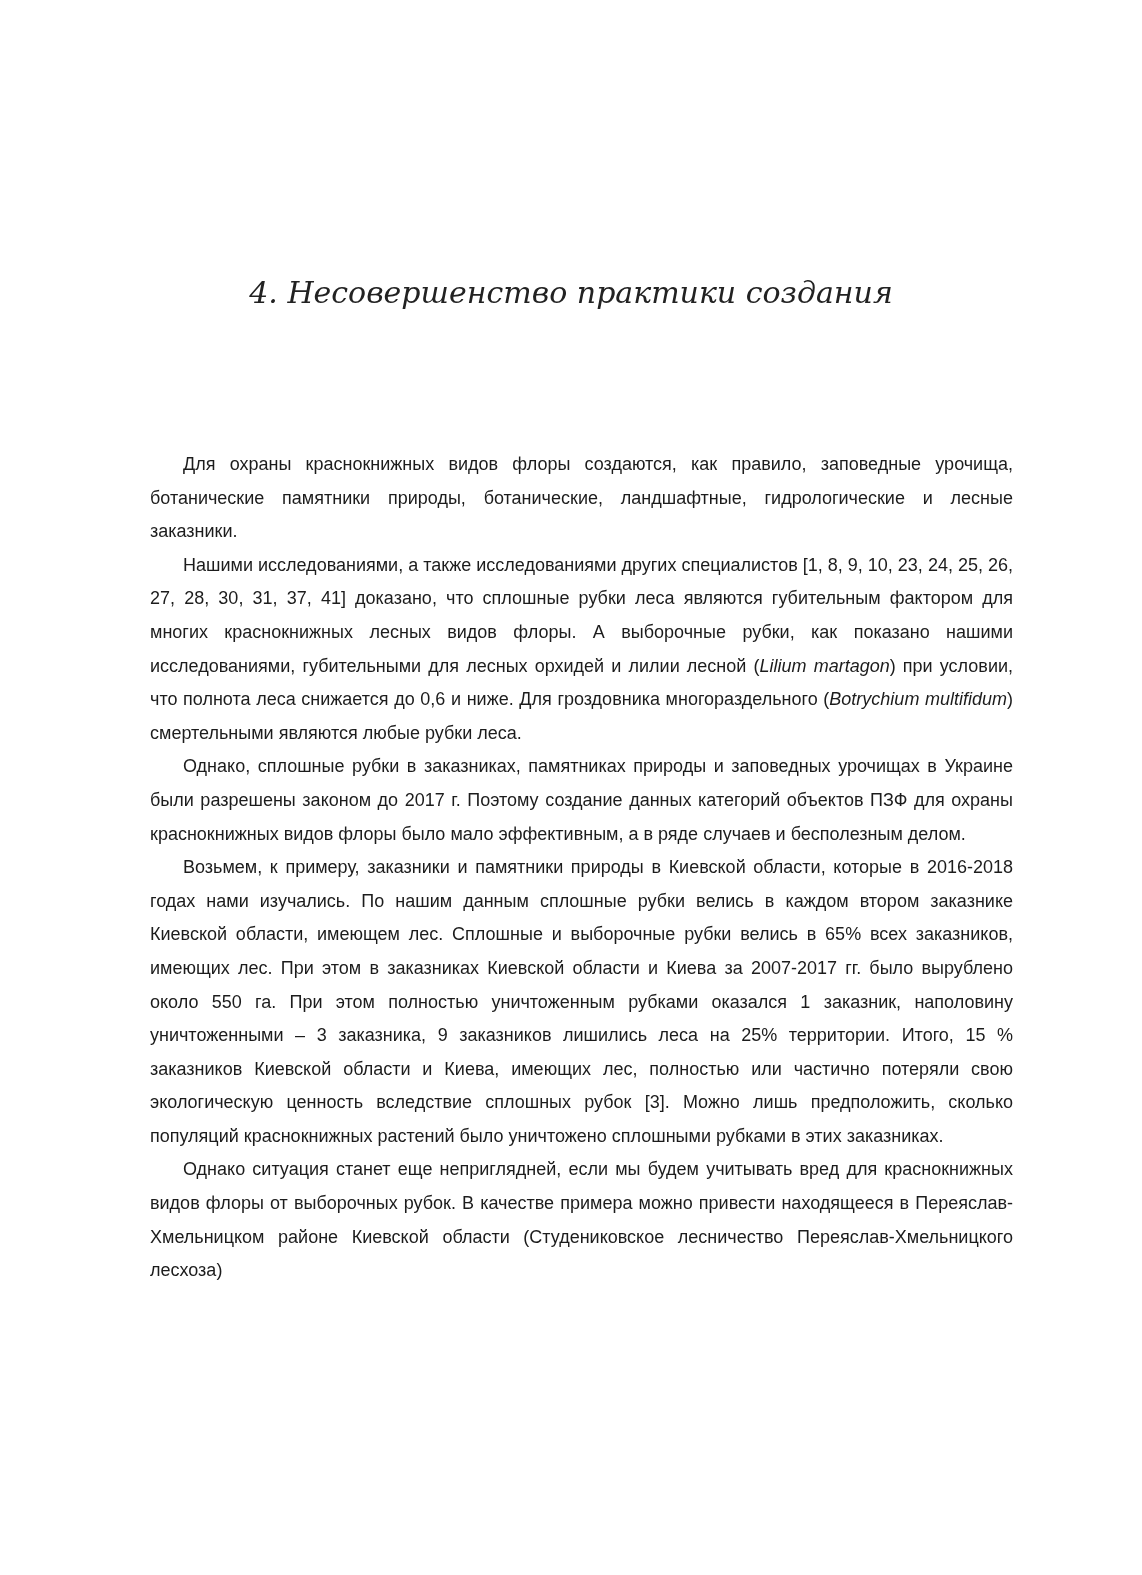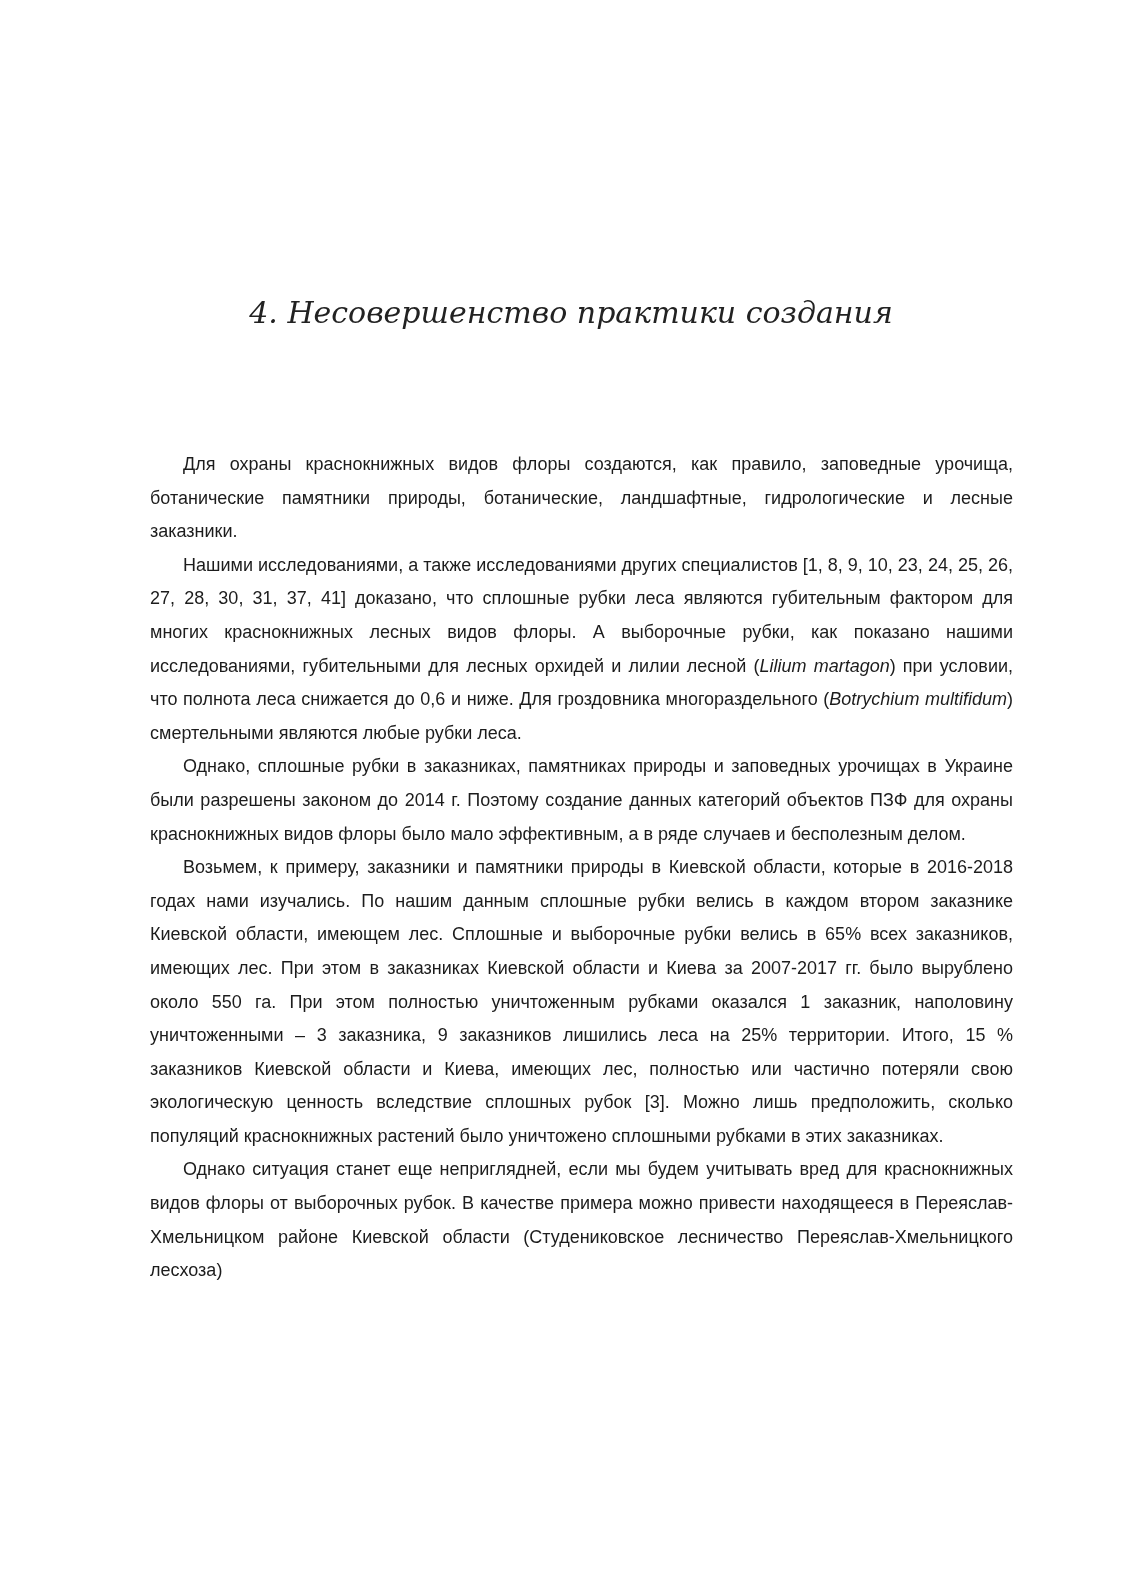--- a/index.html
+++ b/index.html
@@ -29,21 +29,20 @@
       font-family: "DejaVu Serif", serif;
       font-style: italic;
       font-size: 30px;
       line-height: 46px;
       color: #222222;
       letter-spacing: 0px;
     }
     .title .line {
       display: block;
       white-space: nowrap;
-      margin-top: 20px;
     }
     .body-text {
       position: absolute;
       left: 150px;
       top: 448px;
       width: 863px;
       font-family: "Liberation Sans", sans-serif;
       font-size: 18px;
       line-height: 33.6px;
       color: #1c1c1c;
@@ -63,18 +62,18 @@
 
 <div class="page">
 
   <h1 class="title" style="margin:0;font-weight:normal;">
     <span class="line">4. Несовершенство практики создания</span>
   </h1>
 
   <div class="body-text">
     <p class="para">Для охраны краснокнижных видов флоры создаются, как правило, заповедные урочища, ботанические памятники природы, ботанические, ландшафтные, гидрологические и лесные заказники.</p>
     <p class="para"><span>Нашими исследованиями, а также исследованиями других специалистов [1, 8, 9, 10, 23, 24, 25, 26, 27, 28, 30, 31, 37, 41] доказано, что сплошные рубки леса являются губительным фактором для многих краснокнижных лесных видов флоры. А выборочные рубки, как показано нашими исследованиями, губительными для лесных орхидей и лилии лесной (</span><i class="latin">Lilium martagon</i><span>) при условии, что полнота леса снижается до 0,6 и ниже. Для гроздовника многораздельного (</span><i class="latin">Botrychium multifidum</i><span>) смертельными являются любые рубки леса.</span></p>
-    <p class="para">Однако, сплошные рубки в заказниках, памятниках природы и заповедных урочищах в Украине были разрешены законом до 2014 г. Поэтому создание данных категорий объектов ПЗФ для охраны краснокнижных видов флоры было мало эффективным, а в ряде случаев и бесполезным делом.</p>
+    <p class="para">Однако, сплошные рубки в заказниках, памятниках природы и заповедных урочищах в Украине были разрешены законом до 2017 г. Поэтому создание данных категорий объектов ПЗФ для охраны краснокнижных видов флоры было мало эффективным, а в ряде случаев и бесполезным делом.</p>
     <p class="para">Возьмем, к примеру, заказники и памятники природы в Киевской области, которые в 2016-2018 годах нами изучались. По нашим данным сплошные рубки велись в каждом втором заказнике Киевской области, имеющем лес. Сплошные и выборочные рубки велись в 65% всех заказников, имеющих лес. При этом в заказниках Киевской области и Киева за 2007-2017 гг. было вырублено около 550 га. При этом полностью уничтоженным рубками оказался 1 заказник, наполовину уничтоженными – 3 заказника, 9 заказников лишились леса на 25% территории. Итого, 15 % заказников Киевской области и Киева, имеющих лес, полностью или частично потеряли свою экологическую ценность вследствие сплошных рубок [3]. Можно лишь предположить, сколько популяций краснокнижных растений было уничтожено сплошными рубками в этих заказниках.</p>
     <p class="para">Однако ситуация станет еще неприглядней, если мы будем учитывать вред для краснокнижных видов флоры от выборочных рубок. В качестве примера можно привести находящееся в Переяслав-Хмельницком районе Киевской области (Студениковское лесничество Переяслав-Хмельницкого лесхоза)</p>
   </div>
 
 </div>
 
 </body></html>

